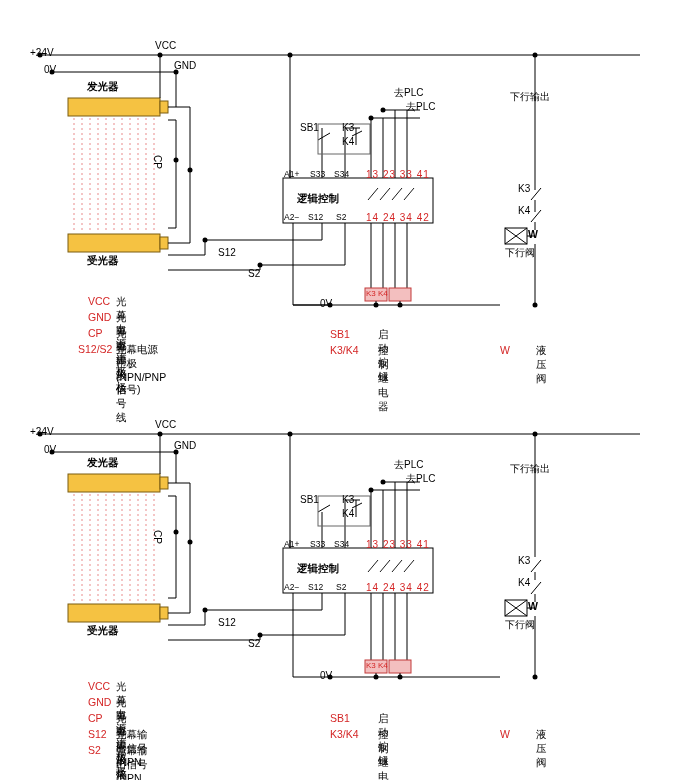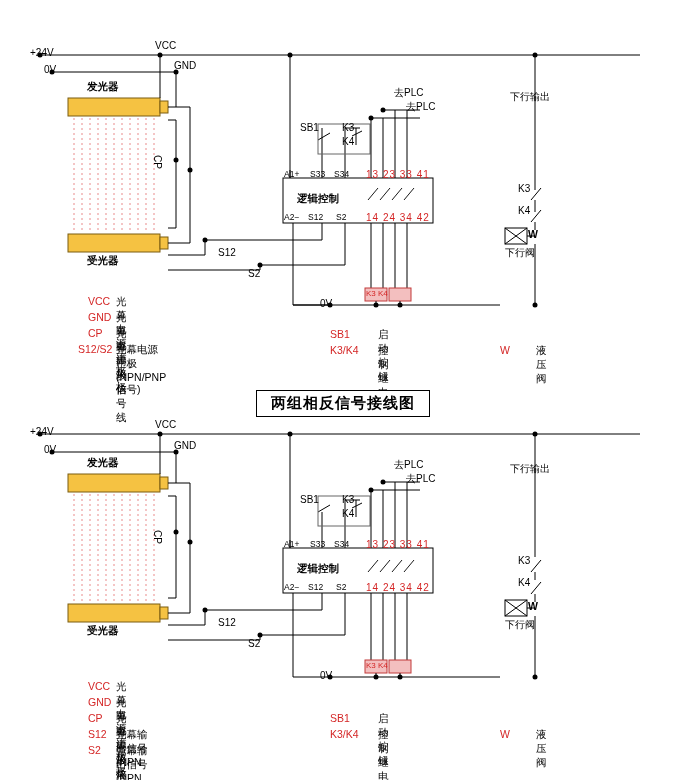--- a/index.html
+++ b/index.html
@@ -220,21 +220,20 @@
 
   <div class="legend" style="left:500px;top:344px;">
     <div style="position:relative;height:16px;">
       <span class="lg-red" style="position:absolute;left:0;">W</span>
       <span class="lg-blk" style="position:absolute;left:36px;">液压阀</span>
     </div>
   </div>
 </div>
 
 <div class="diagram d2">
-  <div class="title">两组相反信号接线图</div>
 
   <svg width="686" height="390">
     <g stroke="#000" stroke-width="1" fill="none">
       <line x1="40" y1="52" x2="640" y2="52"></line>
       <line x1="52" y1="70" x2="176" y2="70"></line>
       <rect x="68" y="92" width="92" height="18" fill="#f5c242" stroke="#7a5c10"></rect>
       <rect x="160" y="95" width="8" height="12" fill="#f5c242" stroke="#7a5c10"></rect>
       <rect x="68" y="222" width="92" height="18" fill="#f5c242" stroke="#7a5c10"></rect>
       <rect x="160" y="225" width="8" height="12" fill="#f5c242" stroke="#7a5c10"></rect>
       <g stroke="#e05a5a" stroke-width="0.7" stroke-dasharray="2,3">

